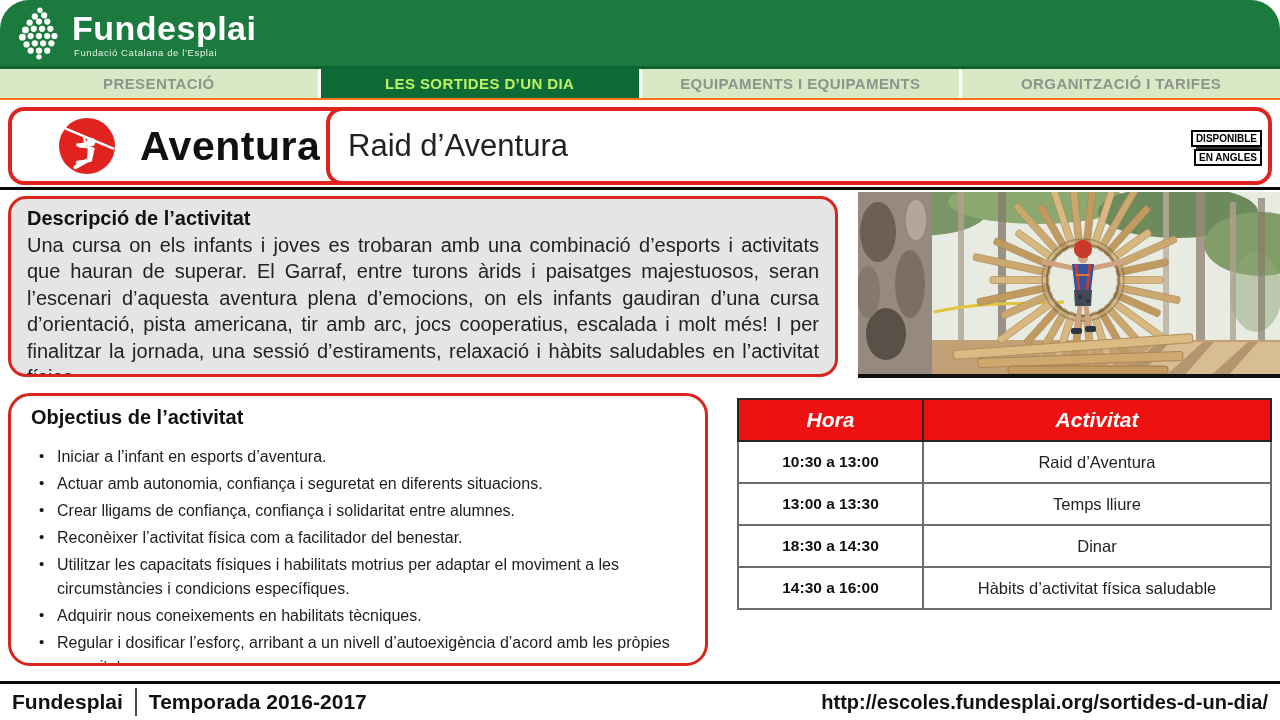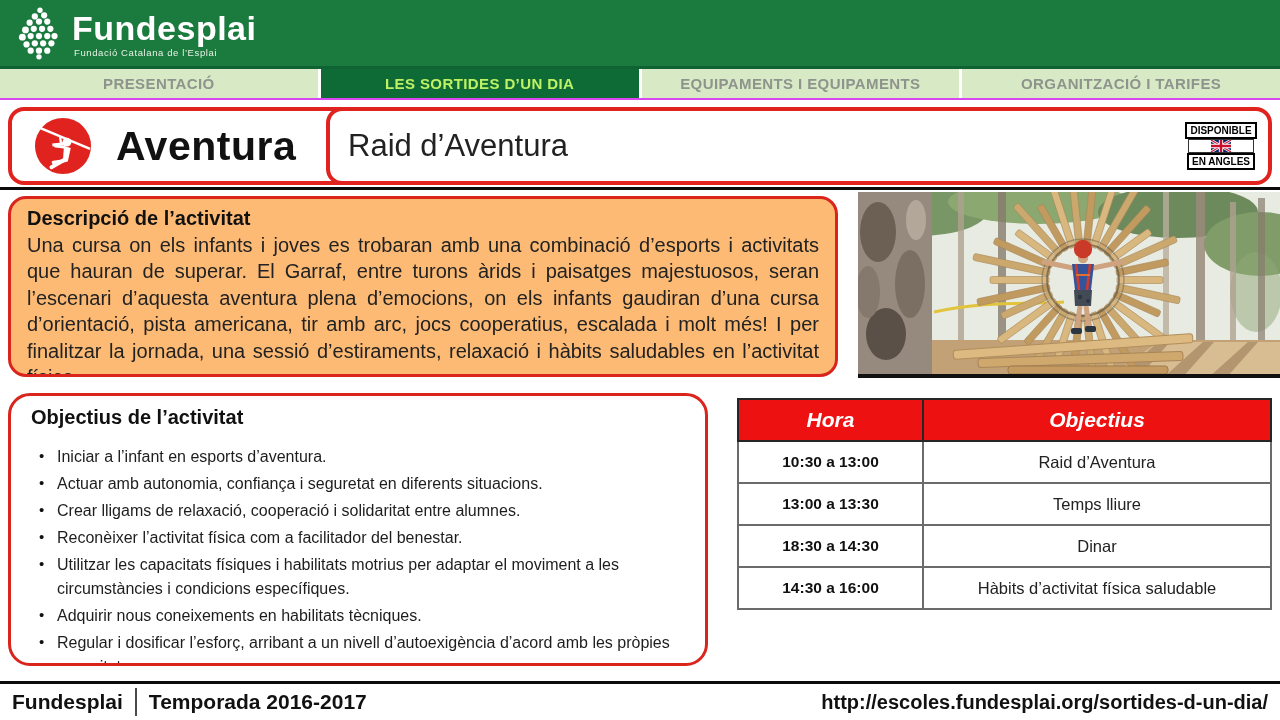--- a/index.html
+++ b/index.html
@@ -1,77 +1,77 @@
 <!DOCTYPE html>
 <html><head>
 <meta charset="utf-8">
 <style>
   * { margin:0; padding:0; box-sizing:border-box; }
   html,body { background:#fff; }
   .slide {
     position:relative; width:1280px; height:720px; overflow:hidden;
-    background:#fff; font-family:"Liberation Sans", sans-serif; color:#1a1a1a;
+    background:#fff; font-family:"Liberation Sans", sans-serif; color:#1a1a1a;border-radius:29px;
   }
 
   
   .topbar {
     position:absolute; left:0; top:0; width:1280px; height:66px;
     background:#1b7a3e; display:flex; align-items:center;
   }
   .logo { display:flex; align-items:flex-start; gap:6px; margin-left:14px; cursor:pointer; }
   .logo svg { display:block; }
   .logo-text { display:flex; flex-direction:column; margin-top:6px; }
   .logo-title { color:#fff; font-size:34px; font-weight:600; line-height:1; letter-spacing:.5px; }
   .logo-subtitle { color:#e8f2e4; font-size:9.5px; letter-spacing:.6px; margin-top:2px; padding-left:2px; }
 
   
   .tabbar {
     position:absolute; left:0; top:66px; width:1280px; height:34px;
     border-top:3px solid #0f6333; background:#fff;
-    display:flex; gap:3px; border-bottom:2px solid #d946ef;
+    display:flex; gap:3px; border-bottom:2px solid #f97316;
   }
   .tab {
     flex:1; display:flex; align-items:center; justify-content:center;
     background:#d8e9c6; color:#8e948c; font-size:15px; font-weight:600;
     letter-spacing:.4px; cursor:pointer; white-space:nowrap;
   }
   .tab.active { background:#0e6b35; color:#bef264; font-weight:700; }
 
   
   .category-box {
     position:absolute; left:8px; top:107px; width:360px; height:78px;
     border:4px solid #e0231e; border-radius:16px; background:#fff;
-    display:flex; align-items:center;
+    display:flex; align-items:center;padding-left:24px;
   }
   .cat-icon { width:58px; height:58px; margin-left:22px; flex:0 0 auto; }
   .cat-label { font-size:41px; font-weight:700; color:#111; margin-left:24px; letter-spacing:.5px; }
 
   .title-box {
     position:absolute; left:326px; top:107px; width:946px; height:78px;
     border:4px solid #e0231e; border-radius:16px; background:#fff;
     display:flex; align-items:center;
   }
   .activity-title { font-size:31px; color:#222; margin-left:18px; }
   .lang-badge {
     position:absolute; right:6px; top:1px; bottom:1px; width:82px;
-    display:flex; flex-direction:column; align-items:center; justify-content:space-between;
-    padding:10px 0;
+    display:flex; flex-direction:column; align-items:flex-end; justify-content:space-between;
+    padding:18px 0;
   }
   .badge-box {
     background:#fff; border:2px solid #000; font-size:10px; font-weight:700;
     padding:0 3px; line-height:13px; color:#000; white-space:nowrap;
   }
   .uk-flag { border:1px solid #333; display:block; }
 
   .divider { position:absolute; left:0; top:187px; width:1280px; height:3px; background:#0b0b0b; }
 
   
   .desc-box {
     position:absolute; left:8px; top:196px; width:830px; height:181px;
-    border:3px solid #d9251c; border-radius:18px; background:#fdba74;
+    border:3px solid #d9251c; border-radius:18px; background:#e5e5e5;
     padding:8px 16px 6px 16px; overflow:hidden;
   }
   .desc-box h2 { font-size:20px; font-weight:700; color:#111; margin-bottom:2px; }
   .desc-box p { font-size:20px; line-height:1.32; text-align:justify; color:#222; }
 
   
   .photo {
     position:absolute; left:858px; top:192px; width:422px; height:186px;
     border-bottom:4px solid #111; overflow:hidden; background:#e8ebe2;
   }
@@ -301,37 +301,37 @@
         <ellipse cx="10" cy="100" rx="12" ry="26" fill="#85796d"></ellipse>
       </g>
     </svg>
   </figure>
 
   <section class="obj-box">
     <h2>Objectius de l’activitat</h2>
     <ul class="obj-list" id="objectives-list">
         <li>Iniciar a l’infant en esports d’aventura.</li>
         <li>Actuar amb autonomia, confiança i seguretat en diferents situacions.</li>
-        <li>Crear lligams de relaxació, cooperació i solidaritat entre alumnes.</li>
+        <li>Crear lligams de confiança, confiança i solidaritat entre alumnes.</li>
         <li>Reconèixer l’activitat física com a facilitador del benestar.</li>
         <li>Utilitzar les capacitats físiques i habilitats motrius per adaptar el moviment a les circumstàncies i condicions específiques.</li>
         <li>Adquirir nous coneixements en habilitats tècniques.</li>
         <li>Regular i dosificar l’esforç, arribant a un nivell d’autoexigència d’acord amb les pròpies capacitats.</li>
       </ul>
   </section>
 
   <table class="schedule">
     <colgroup>
         <col class="col-hora">
         <col>
       </colgroup>
     <thead>
       <tr>
         <th>Hora</th>
-        <th>Objectius</th>
+        <th>Activitat</th>
       </tr>
     </thead>
     <tbody id="schedule-body">
         <tr>
           <td class="hora">10:30 a 13:00</td>
           <td class="act">Raid d’Aventura</td>
         </tr>
         <tr>
           <td class="hora">13:00 a 13:30</td>
           <td class="act">Temps lliure</td>

